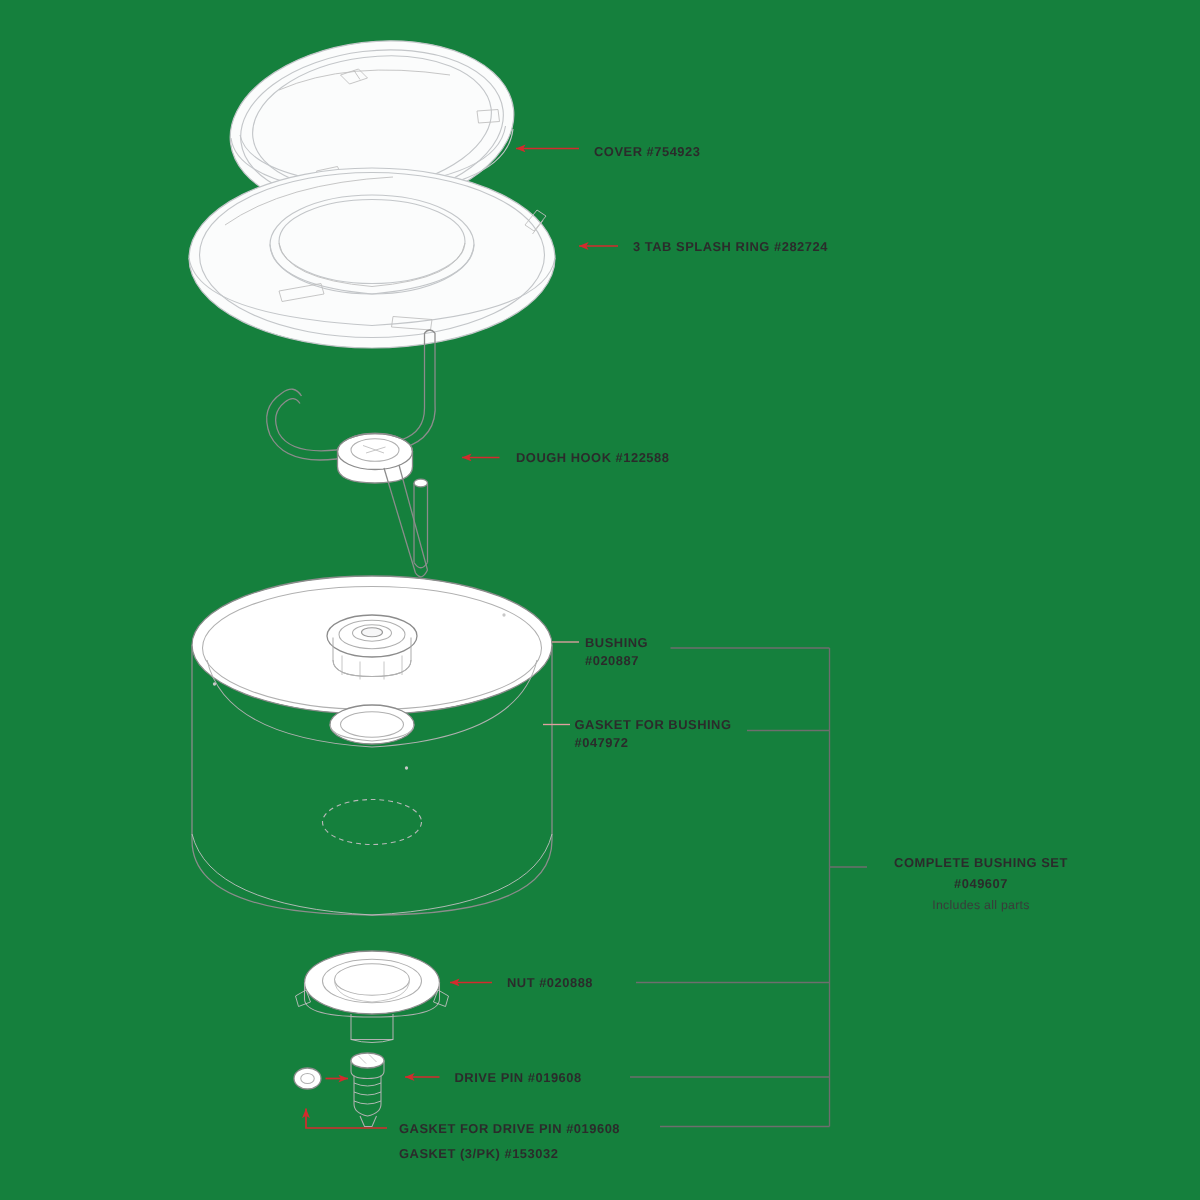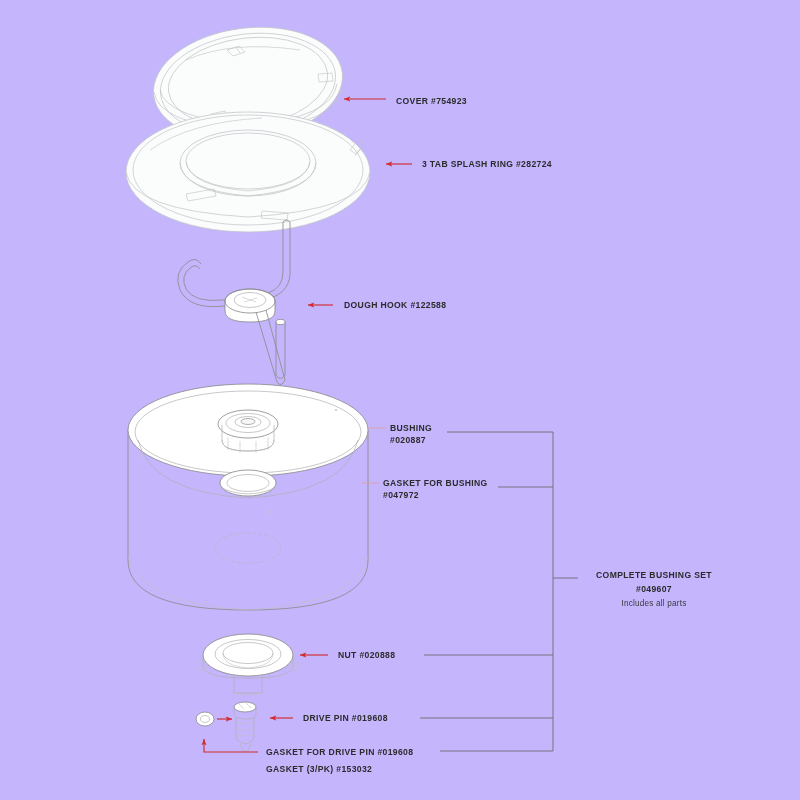--- a/index.html
+++ b/index.html
@@ -11,21 +11,21 @@
     width: 800px;
     height: 800px;
     font-family: "Liberation Sans", sans-serif;
     overflow: hidden;
     position: relative;
   }
   #diagram-root {
     position: relative;
     width: 800px;
     height: 800px;
-    background: #c4b5fd;
+    background: #15803d;
   }
   svg#parts-diagram {
     display: block;
     width: 800px;
     height: 800px;
   }
   .lbl {
     font-family: "Liberation Sans", sans-serif;
     font-size: 8.6px;
     font-weight: bold;

